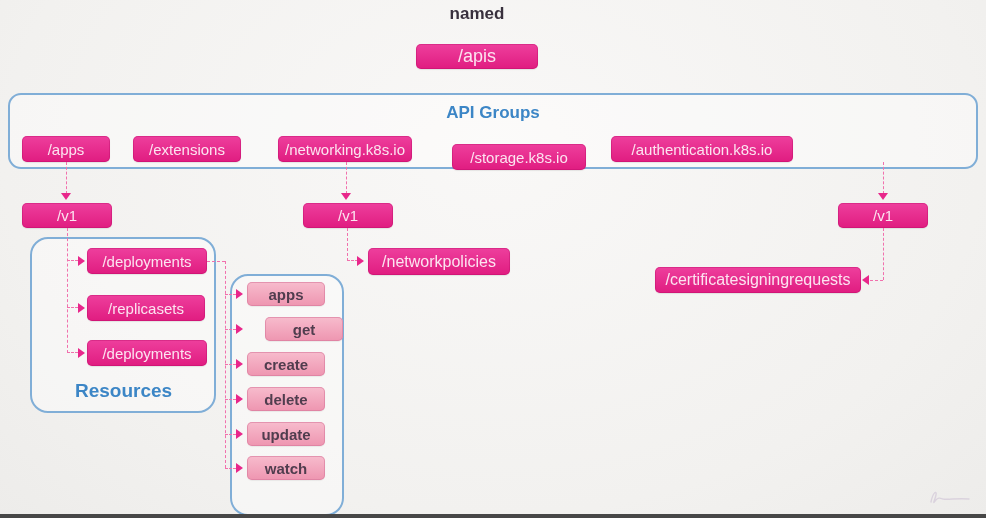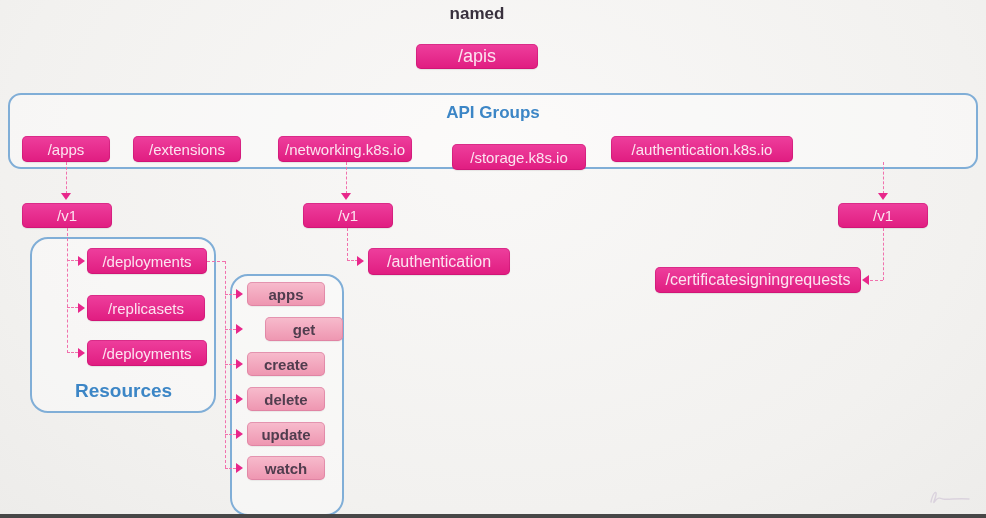--- a/index.html
+++ b/index.html
@@ -85,21 +85,21 @@
   <div class="hline" style="left:67px;top:352px;width:11px;"></div>
   <div class="arr right" style="left:78px;top:348px;"></div>
 
   <div class="node" style="left:87px;top:248px;width:120px;height:26px;">/deployments</div>
   <div class="node" style="left:87px;top:295px;width:118px;height:26px;">/replicasets</div>
   <div class="node" style="left:87px;top:340px;width:120px;height:26px;">/deployments</div>
 
   <div class="vline" style="left:347px;top:228px;height:33px;"></div>
   <div class="hline" style="left:347px;top:260px;width:11px;"></div>
   <div class="arr right" style="left:357px;top:256px;"></div>
-  <div class="node" style="left:368px;top:248px;width:142px;height:27px;font-size:16px;">/authentication</div>
+  <div class="node" style="left:368px;top:248px;width:142px;height:27px;font-size:16px;">/networkpolicies</div>
 
   <div class="vline" style="left:883px;top:228px;height:52px;"></div>
   <div class="hline" style="left:870px;top:280px;width:13px;"></div>
   <div class="arr left" style="left:862px;top:275px;"></div>
   <div class="node" style="left:655px;top:267px;width:206px;height:26px;font-size:16px;">/certificatesigningrequests</div>
 
   <div class="hline" style="left:207px;top:261px;width:18px;"></div>
   <div class="vline" style="left:225px;top:261px;height:207px;"></div>
 
   <div class="frame" style="left:230px;top:274px;width:110px;height:238px;border-radius:18px;"></div>

